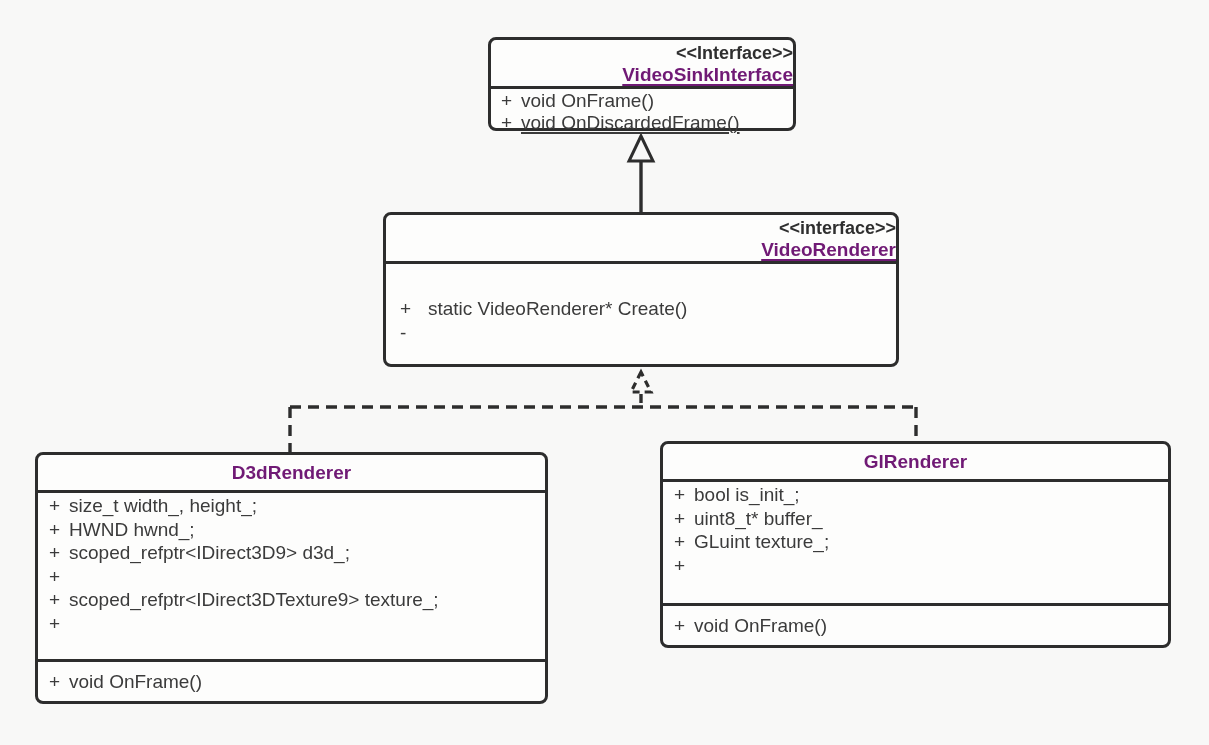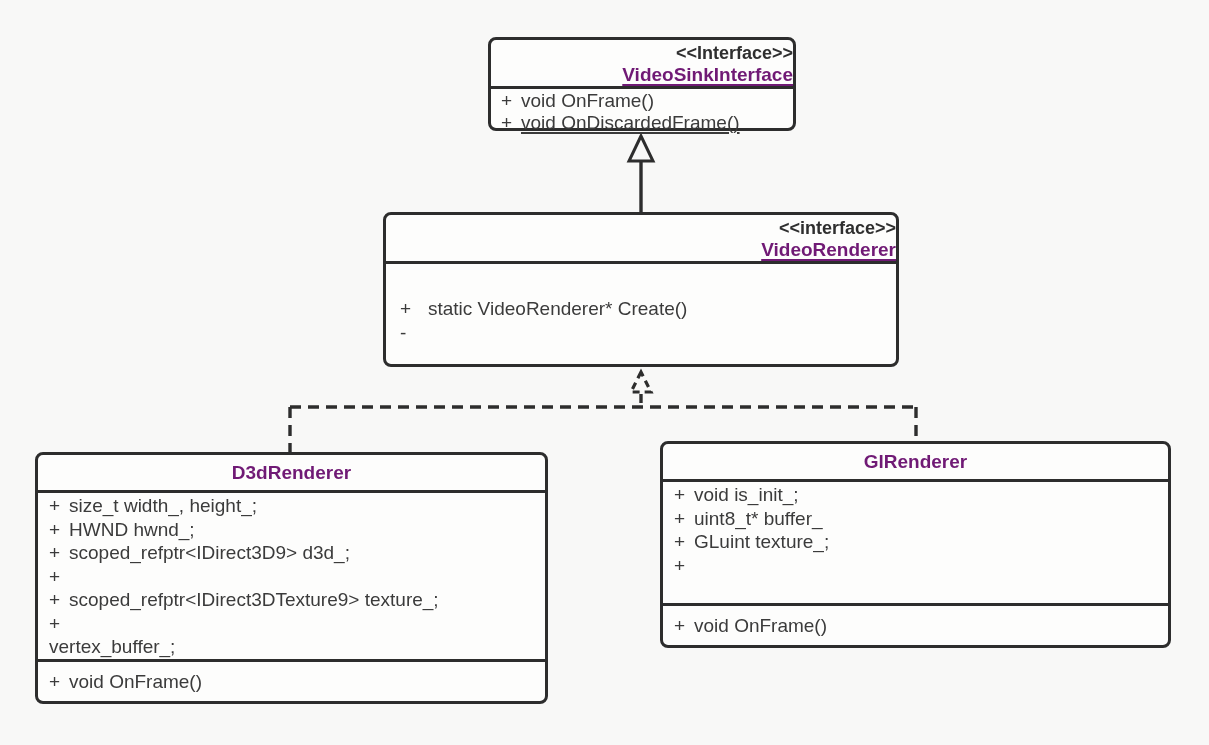--- a/index.html
+++ b/index.html
@@ -149,38 +149,35 @@
       </div>
       <div class="mline">
         <span class="sign">+</span>
       </div>
       <div class="mline">
         <span class="sign">+</span><span>scoped_refptr&lt;IDirect3DTexture9&gt; texture_;</span>
       </div>
       <div class="mline">
         <span class="sign">+</span>
       </div>
-      <div class="mline">
-        <span>vertex_buffer_;</span>
-      </div>
     </div>
     <div class="sec grow methods">
       <div class="mline">
         <span class="sign">+</span><span>void OnFrame()</span>
       </div>
     </div>
   </div>
 
   <div class="uml-class" style="left:660px; top:441px; width:511px; height:207px;">
     <div class="hdr-solo">
       <div class="cname">GlRenderer</div>
     </div>
     <div class="sec attrs" style="height:121px;">
       <div class="mline">
-        <span class="sign">+</span><span>void is_init_;</span>
+        <span class="sign">+</span><span>bool is_init_;</span>
       </div>
       <div class="mline">
         <span class="sign">+</span><span>uint8_t* buffer_</span>
       </div>
       <div class="mline">
         <span class="sign">+</span><span>GLuint texture_;</span>
       </div>
       <div class="mline">
         <span class="sign">+</span>
       </div>

